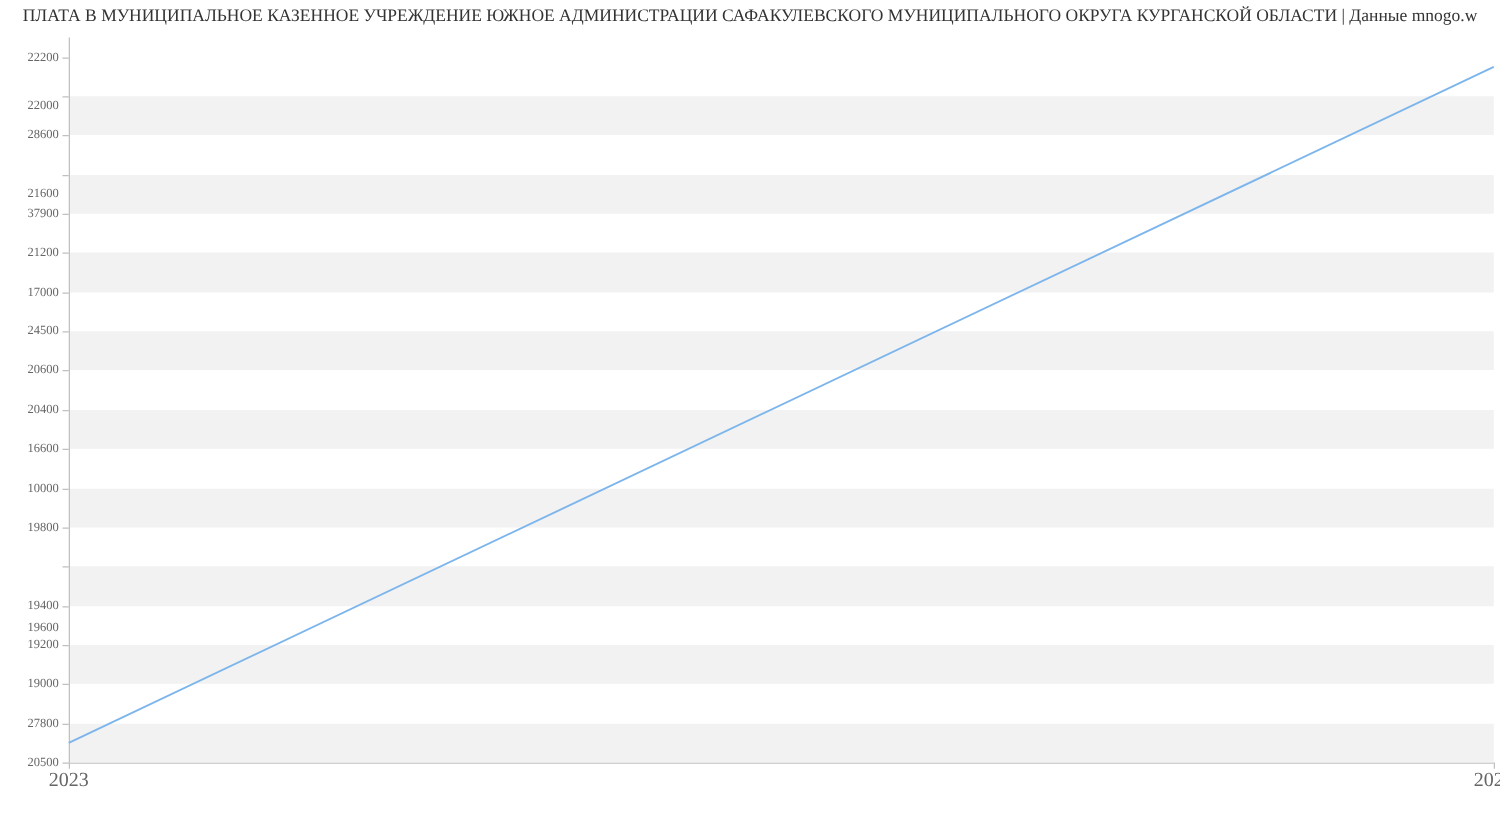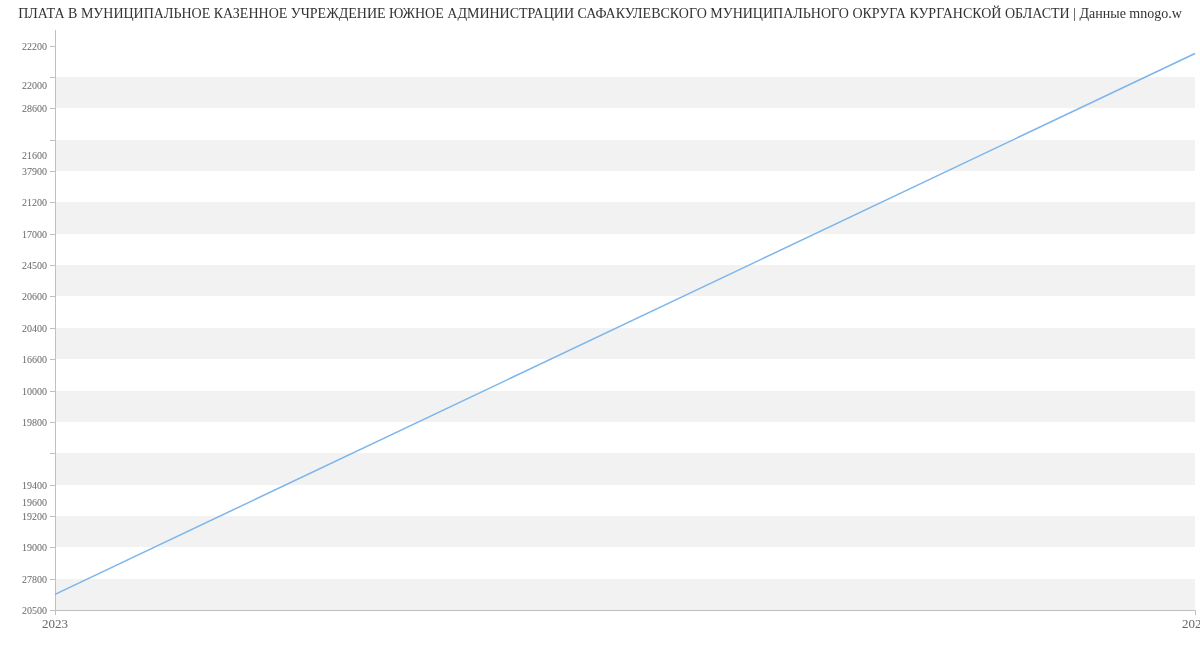--- a/index.html
+++ b/index.html
@@ -70,21 +70,21 @@
   .x-tick-line {
     position: absolute;
     top: 100%;
     width: 1px;
     height: 5px;
     background: #c0c0c0;
   }
   .x-tick-label {
     position: absolute;
     top: 100%;
-    font-size: 13px;
+    font-size: 16px;
     color: #666;
     transform: translate(-50%, 6px);
     white-space: nowrap;
   }
   svg.line-layer {
     position: absolute;
     left: 0;
     top: 0;
     width: 100%;
     height: 100%;

